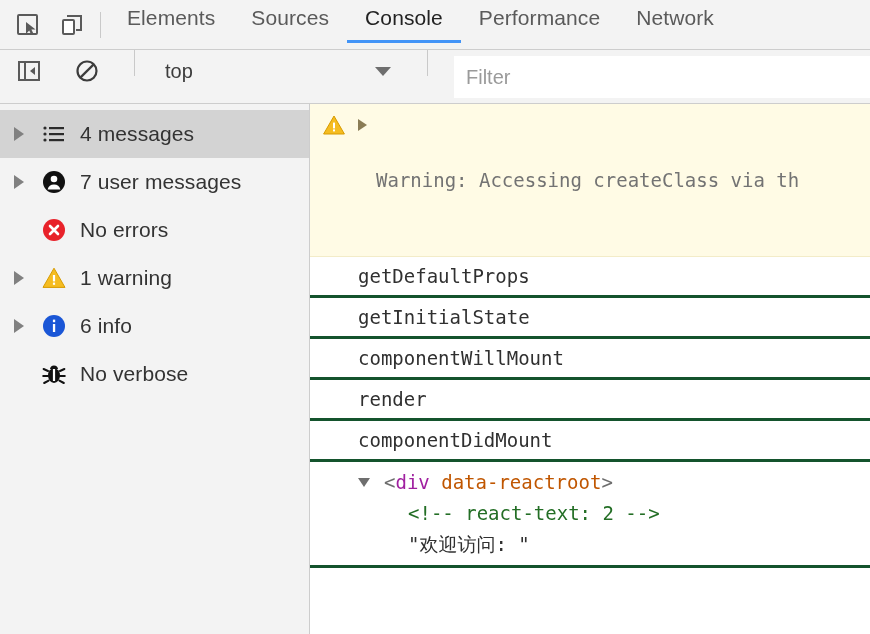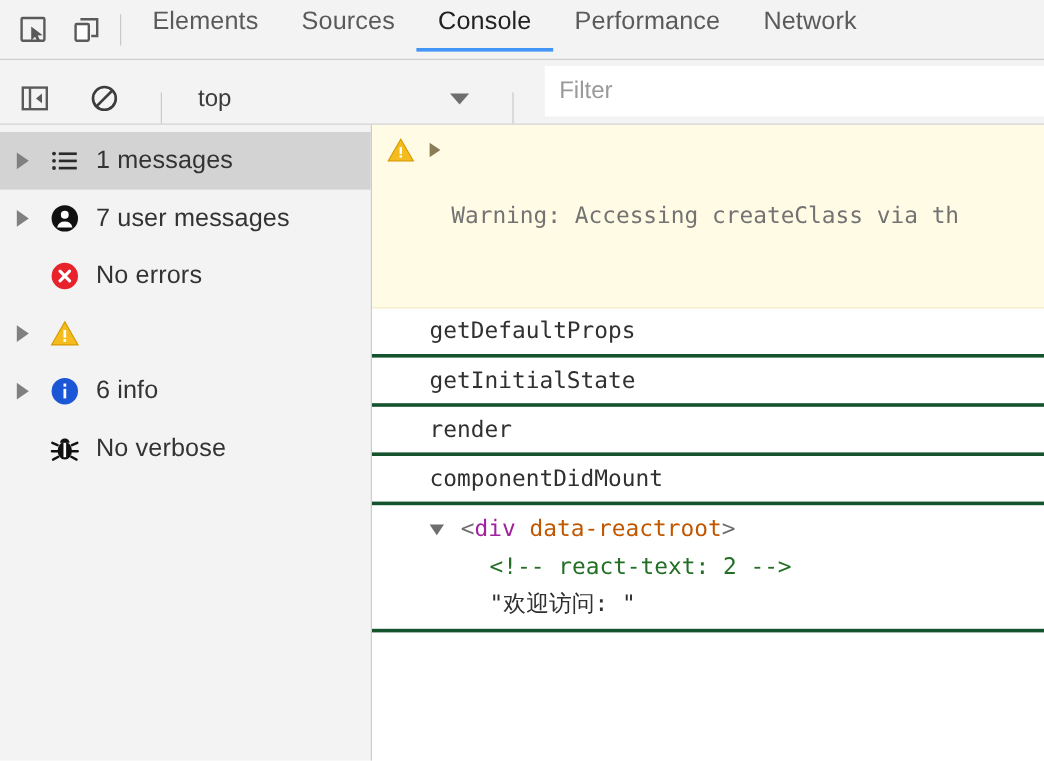--- a/index.html
+++ b/index.html
@@ -51,21 +51,21 @@
     background: var(--accent, #4294f7);
   }
 
   
   .ctoolbar {
     height: 54px;
     min-height: 54px;
     background: #f3f3f3;
     border-bottom: 1px solid #cdcdcd;
     display: flex;
-    align-items: flex-end;
+    align-items: flex-start;
     padding-left: 8px;
     gap: 16px;
   }
   .ct-icon {
     width: 42px; height: 42px;
     display: flex; align-items: center; justify-content: center;
     color: #5a5a5a;
   }
   .ct-sep { width: 1px; height: 26px; background: #c9c9c9; margin: 0 10px; }
   .ctx-select {
@@ -276,21 +276,21 @@
         <span class="s-icon">
           <svg width="24" height="24" viewBox="0 0 24 24" aria-hidden="true">
             <circle cx="3" cy="6" r="1.6" fill="#2b2b2b"></circle>
               <rect x="7" y="5" width="15" height="2.2" fill="#2b2b2b"></rect>
             <circle cx="3" cy="12" r="1.6" fill="#2b2b2b"></circle>
               <rect x="7" y="11" width="15" height="2.2" fill="#2b2b2b"></rect>
             <circle cx="3" cy="18" r="1.6" fill="#2b2b2b"></circle>
               <rect x="7" y="17" width="15" height="2.2" fill="#2b2b2b"></rect>
           </svg>
         </span>
-        <span class="s-label">1 messages</span>
+        <span class="s-label">4 messages</span>
       </div>
 
       <div class="side-row">
         <span class="tri show"></span>
         <span class="s-icon">
           <svg width="24" height="24" viewBox="0 0 24 24" aria-hidden="true">
             <circle cx="12" cy="12" r="11" fill="#111111"></circle>
             <circle cx="12" cy="9" r="3.3" fill="#ffffff"></circle>
             <path d="M5.6 19.5a6.6 6.6 0 0 1 12.8 0z" fill="#ffffff"></path>
           </svg>
@@ -311,20 +311,21 @@
 
       <div class="side-row">
         <span class="tri show"></span>
         <span class="s-icon">
           <svg width="24" height="24" viewBox="0 0 24 24" aria-hidden="true">
             <path d="M12 2.2 L23 21.4 H1 Z" fill="#f5bc20" stroke="#d79b00" stroke-width="1"></path>
             <rect x="10.9" y="9" width="2.2" height="6.4" fill="#ffffff"></rect>
             <rect x="10.9" y="16.6" width="2.2" height="2.2" fill="#ffffff"></rect>
           </svg>
         </span>
+        <span class="s-label">1 warning</span>
       </div>
 
       <div class="side-row">
         <span class="tri show"></span>
         <span class="s-icon">
           <svg width="24" height="24" viewBox="0 0 24 24" aria-hidden="true">
             <circle cx="12" cy="12" r="11" fill="#1a56d6"></circle>
             <rect x="10.9" y="10" width="2.3" height="8" fill="#ffffff"></rect>
             <rect x="10.9" y="5.6" width="2.3" height="2.6" fill="#ffffff"></rect>
           </svg>
@@ -365,20 +366,24 @@
       <div class="msg plain">
         <div class="msg-gutter"></div>
         <div class="msg-text">getDefaultProps</div>
       </div>
       <div class="msg plain">
         <div class="msg-gutter"></div>
         <div class="msg-text">getInitialState</div>
       </div>
       <div class="msg plain">
         <div class="msg-gutter"></div>
+        <div class="msg-text">componentWillMount</div>
+      </div>
+      <div class="msg plain">
+        <div class="msg-gutter"></div>
         <div class="msg-text">render</div>
       </div>
       <div class="msg plain">
         <div class="msg-gutter"></div>
         <div class="msg-text">componentDidMount</div>
       </div>
 
       <div class="msg plain">
         <div class="msg-gutter"></div>
         <div class="msg-disclose open"></div>

